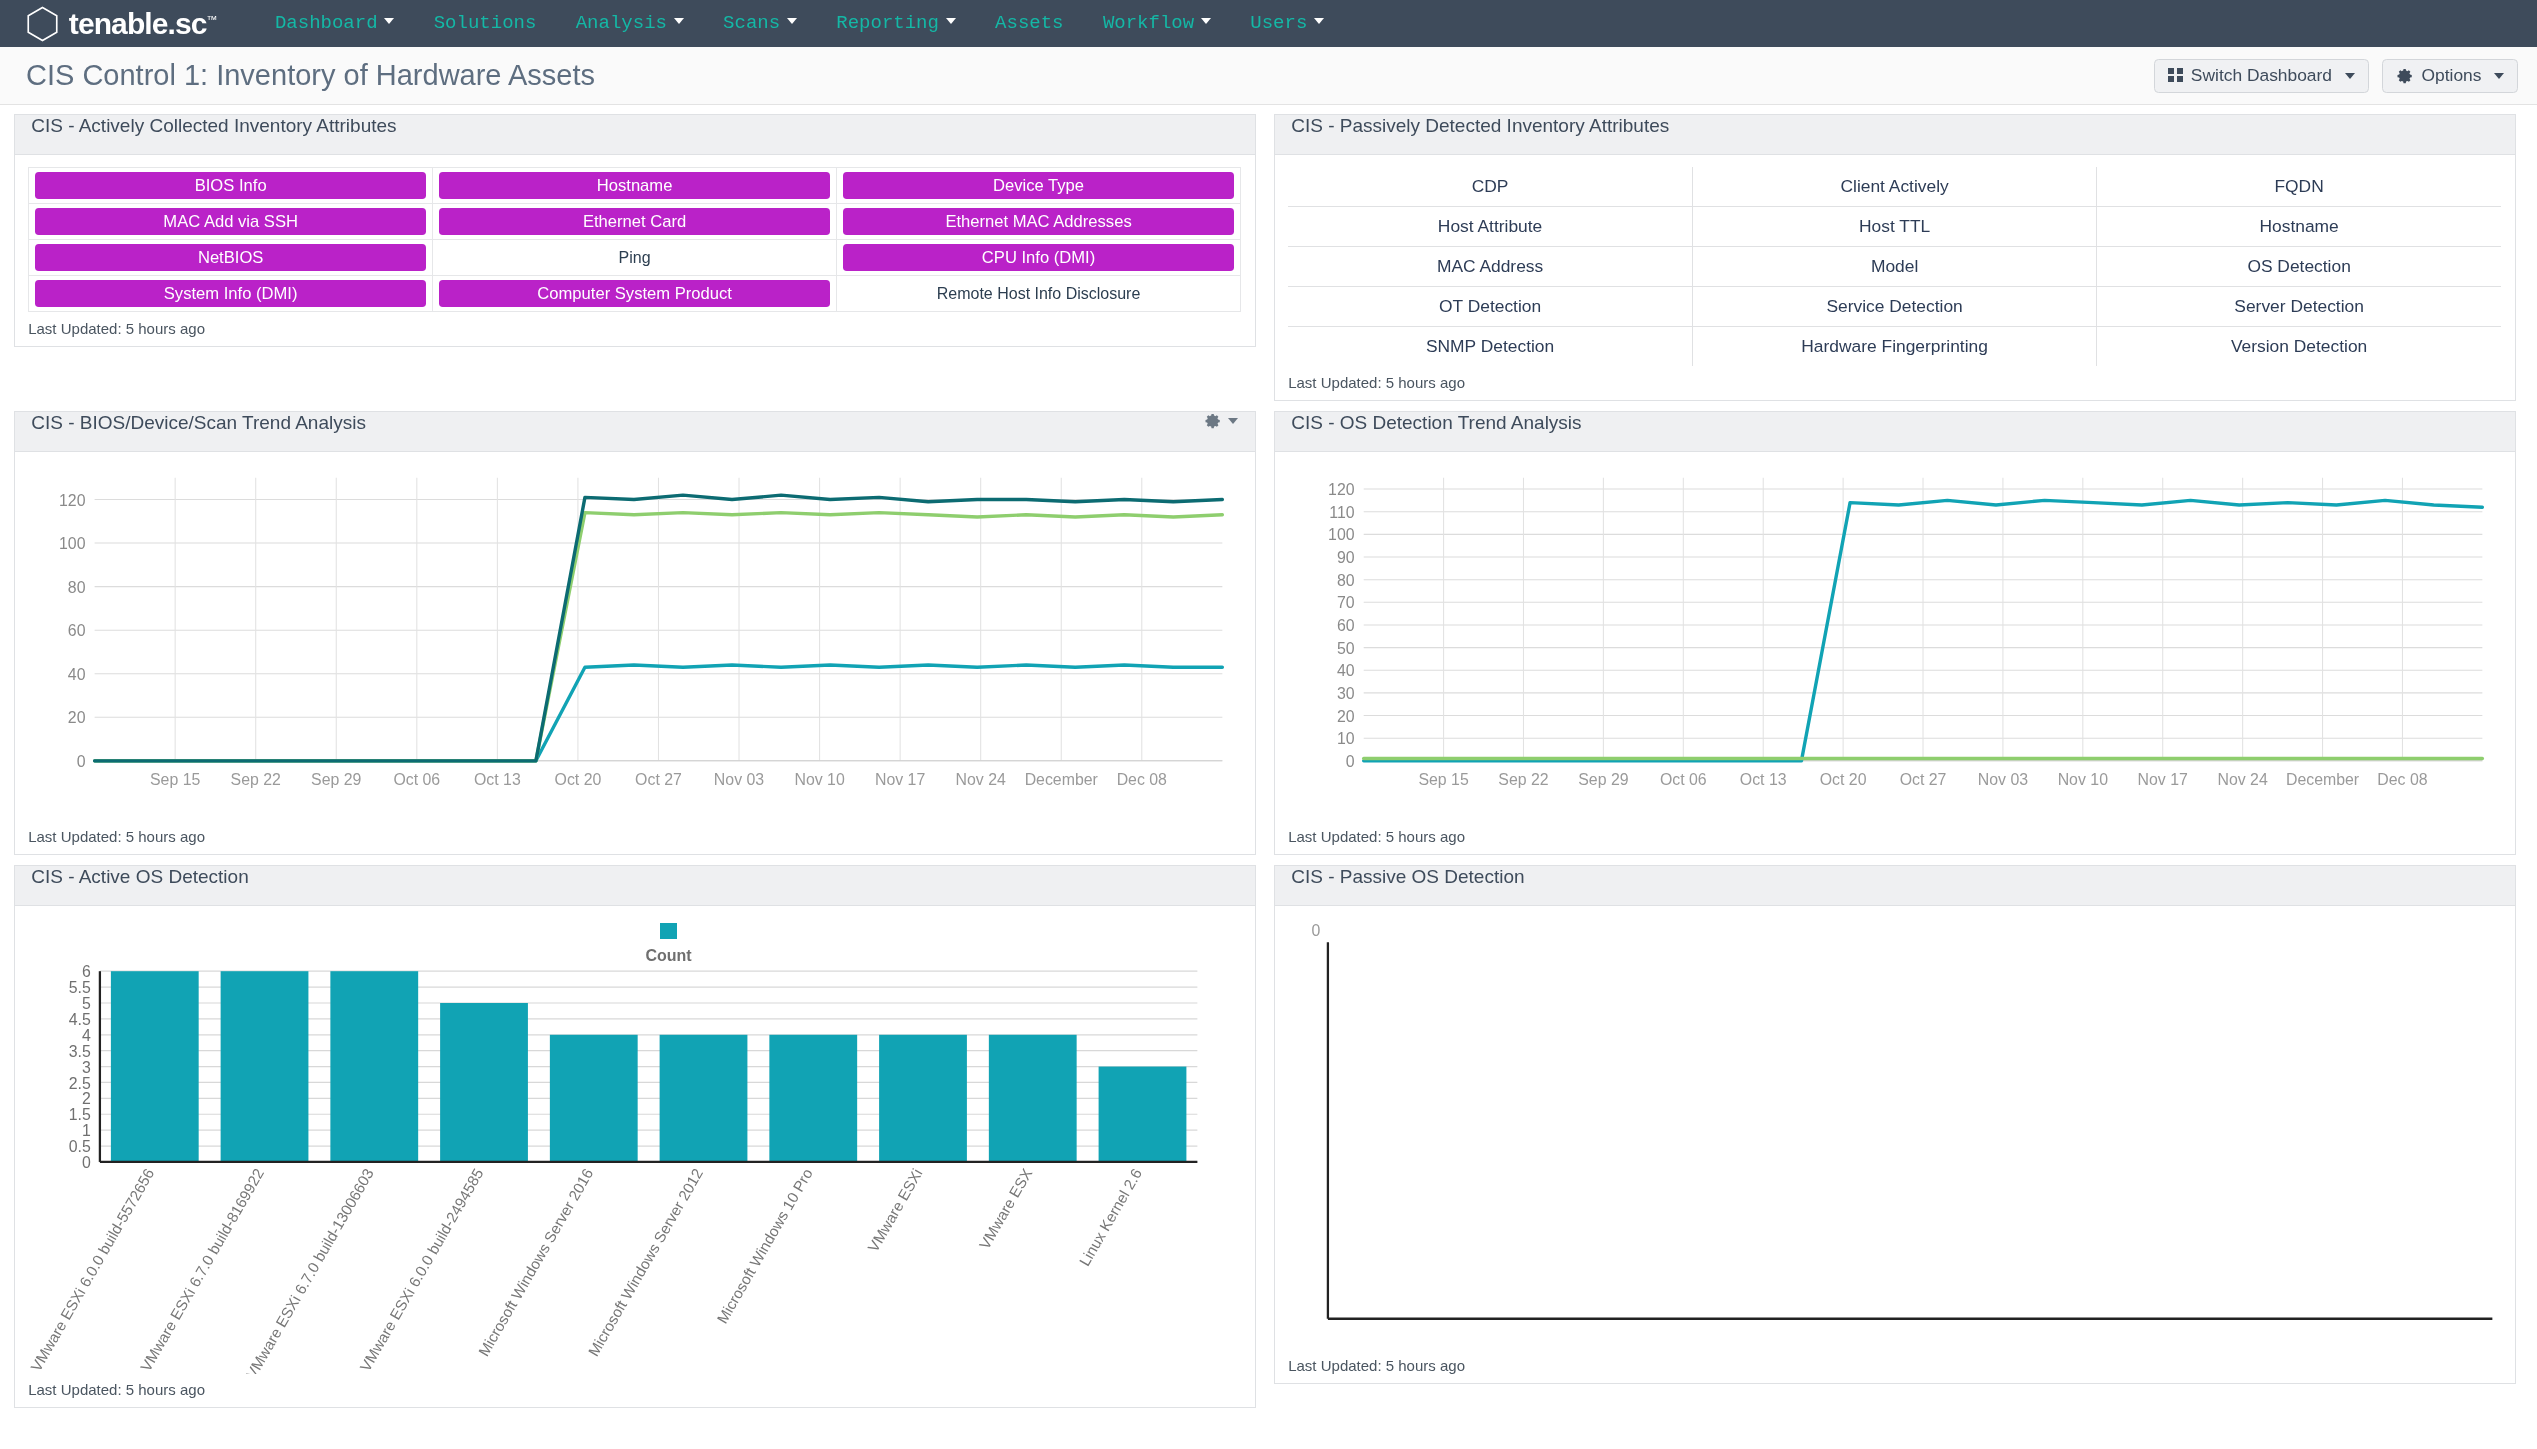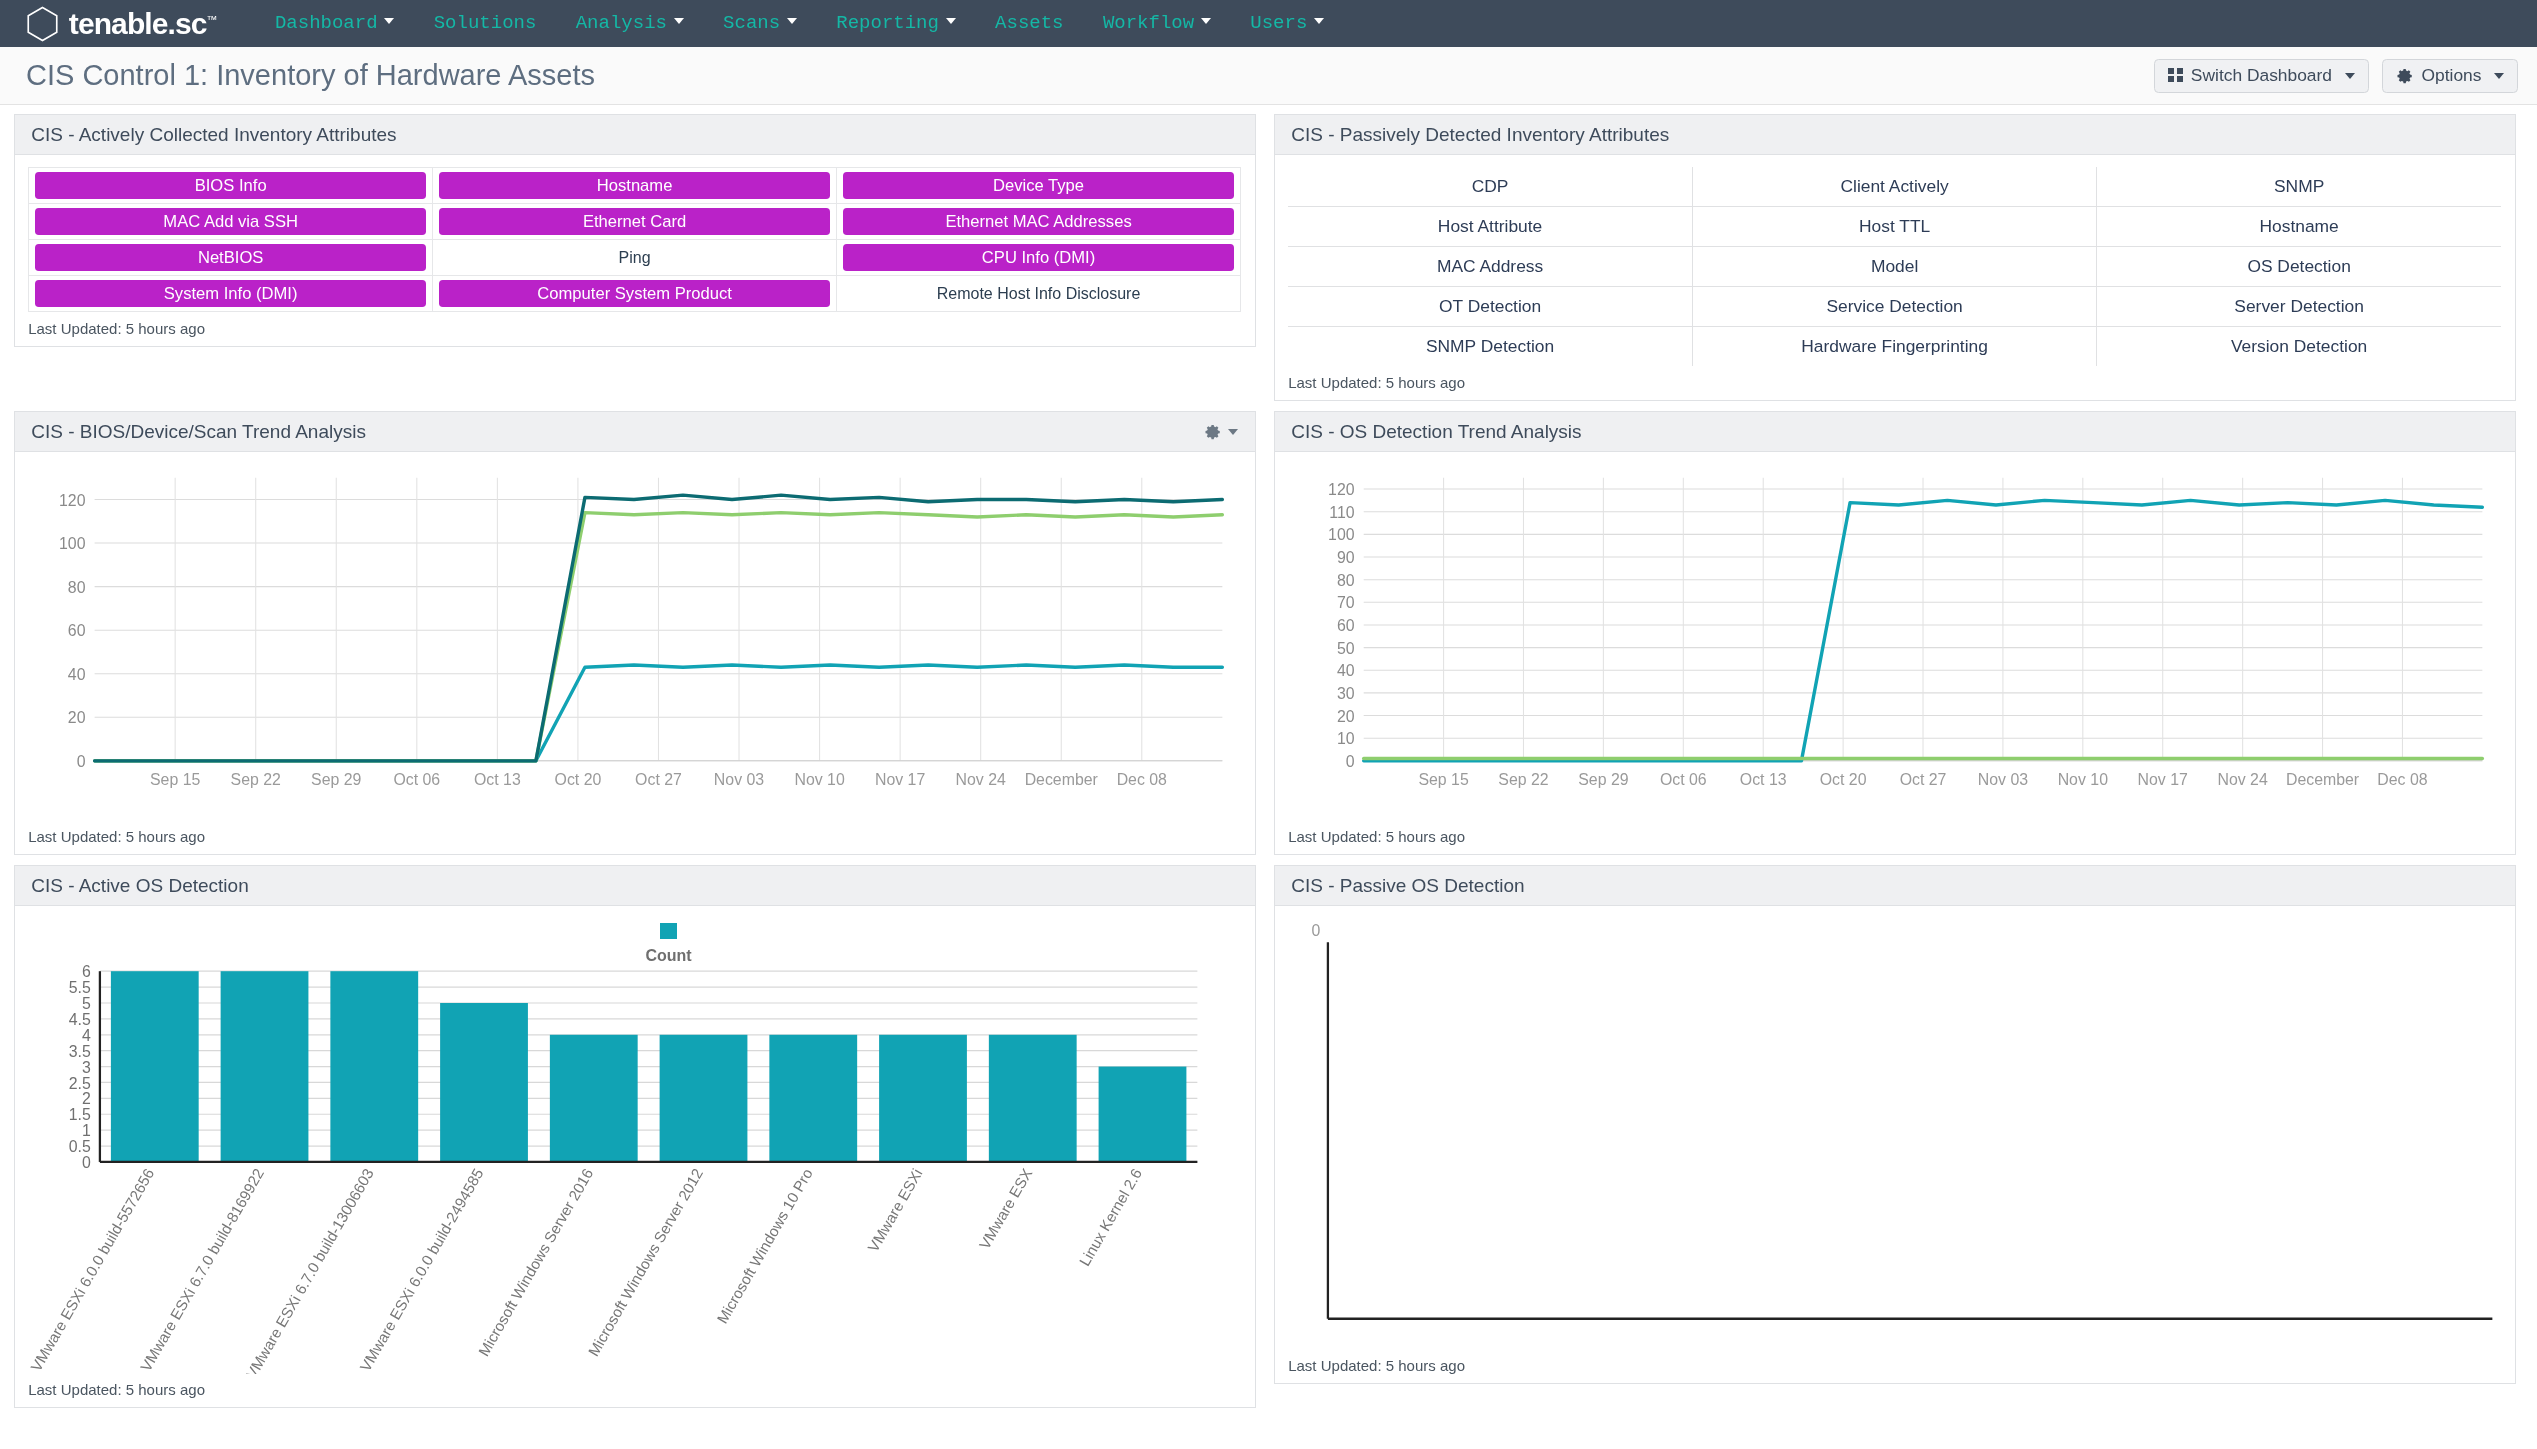--- a/index.html
+++ b/index.html
@@ -62,21 +62,21 @@
   .grid-icon i:nth-child(3){left:0;top:8.3px;} .grid-icon i:nth-child(4){left:8.3px;top:8.3px;}
 
   
   #board { padding: 9px 13.6px 0 13.6px; }
   .row { display: flex; gap: 18px; margin-bottom: 10.6px; }
   .col { width: 1242px; }
 
   .panel { border: 0.8px solid #dfe1e4; background: #ffffff; }
   .panel-head {
     background: #eff0f2; border-bottom: 0.8px solid #dfe1e4;
-    height: 40px; display: flex; align-items: center; padding: 0 16.6px;
+    height: 40px; display: flex; align-items: flex-start; padding: 0 16.6px;
   }
   .panel-title { font-size: 19px; color: #3e4b5b; font-weight: 400; flex: 1; white-space: nowrap; }
   .gear-wrap { display: flex; align-items: center; gap: 6px; cursor: pointer; color: #6c7884; }
   .gear-wrap svg { display: block; }
   .gear-wrap .caret3 {
     width: 0; height: 0; border-left: 5.3px solid transparent;
     border-right: 5.3px solid transparent; border-top: 6.8px solid #6c7884;
   }
   .panel-body { padding: 12px 13.6px 3px 13.6px; }
   .panel-foot {
@@ -227,21 +227,21 @@
       <div class="panel">
         <div class="panel-head">
           <div class="panel-title">CIS - Passively Detected Inventory Attributes</div>
         </div>
         <div class="panel-body">
           <table class="flattable">
             <tbody>
                 <tr>
               <td>CDP</td>
               <td>Client Actively</td>
-              <td>SNMP</td>
+              <td>FQDN</td>
             </tr>
             <tr>
               <td>Host Attribute</td>
               <td>Host TTL</td>
               <td>Hostname</td>
             </tr>
             <tr>
               <td>MAC Address</td>
               <td>Model</td>
               <td>OS Detection</td>

